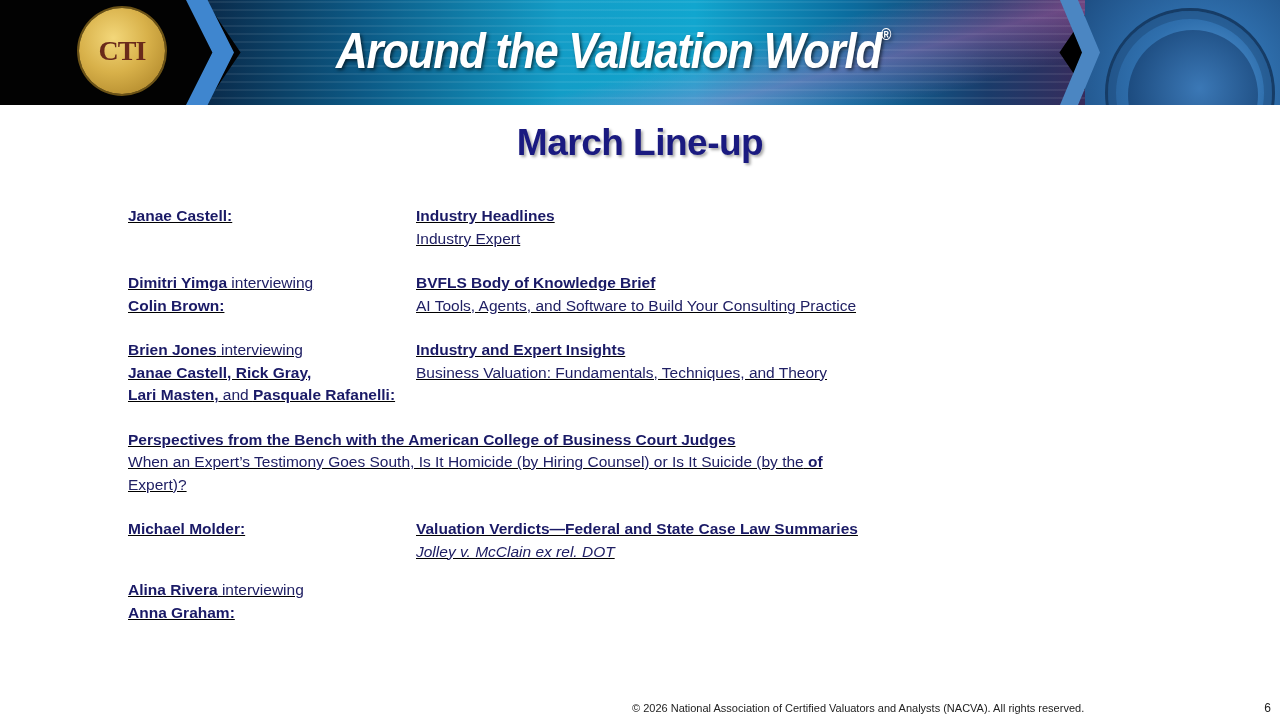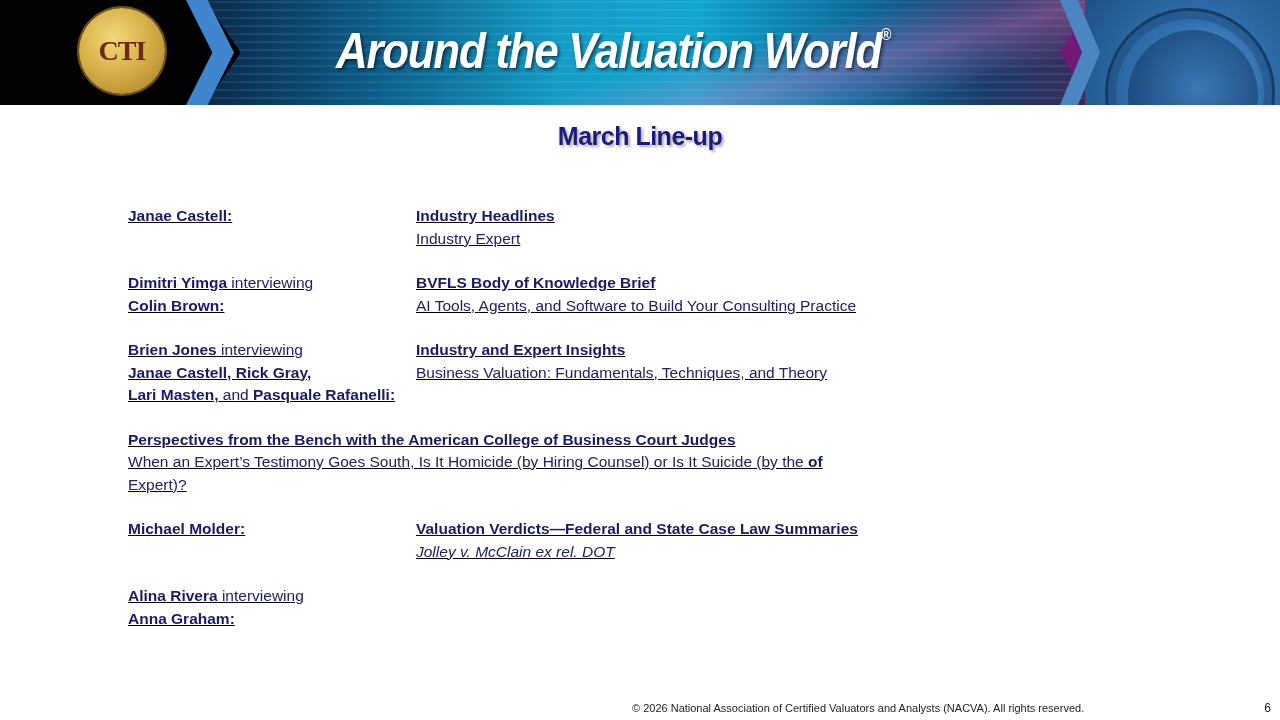--- a/index.html
+++ b/index.html
@@ -1,21 +1,21 @@
 <!DOCTYPE html>
 <html><head>
   <meta charset="utf-8">
   <style>
     * { margin: 0; padding: 0; box-sizing: border-box; }
     html, body { width: 1280px; height: 720px; overflow: hidden; background: #ffffff; }
     body { position: relative; font-family: "Liberation Sans", sans-serif; }
 
     .banner {
       position: absolute; left: 0; top: 0; width: 1280px; height: 105px;
-      background: #701a75;
+      background: #000000;
       overflow: hidden;
     }
     .banner-black { position: absolute; left: 0; top: 0; width: 240px; height: 105px; background: #020202; }
     .banner-mid {
       position: absolute; left: 205px; top: 0; width: 890px; height: 105px;
       background: linear-gradient(90deg, #0a2a4a 0%, #0c5a86 18%, #139dc7 40%, #11a6cf 55%, #0b6ea0 72%, #1a3b6a 88%, #3b2a5a 100%);
       clip-path: polygon(0 0, 100% 0, 96% 50%, 100% 100%, 0 100%, 4% 50%);
     }
     .banner-mid::before {
       content: ""; position: absolute; inset: 0;
@@ -61,21 +61,21 @@
       font-family: "Liberation Sans", sans-serif; font-weight: bold; font-style: italic;
       font-size: 50px; color: #ffffff; letter-spacing: -1.5px;
       transform: scaleX(0.88); transform-origin: left center;
       text-shadow: 2px 2px 4px rgba(0,0,0,0.6);
       white-space: nowrap;
     }
     .reg { font-size: 16px; vertical-align: 28px; font-style: normal; }
 
     .page-title {
       position: absolute; left: 0; width: 1280px; top: 122px; text-align: center;
-      font-family: "Liberation Sans", sans-serif; font-weight: bold; font-size: 25px;
+      font-family: "Liberation Sans", sans-serif; font-weight: bold; font-size: 37px;
       color: #1a1a80; letter-spacing: -0.5px;
       text-shadow: 2px 2px 3px rgba(0,0,0,0.35);
     }
 
     .lineup { position: absolute; left: 128px; top: 205px; width: 1060px; text-decoration: underline; }
     .row { display: flex; font-size: 15.5px; line-height: 22.5px; color: #1f1f6e; }
     .row + .row { margin-top: 22px; }
     .col-left { width: 288px; flex: none; }
     .col-right { flex: 1; }
     .line { white-space: nowrap; }
@@ -160,21 +160,21 @@
   <div class="row">
     <div class="col-left">
       <div class="line"><span class="b">Michael Molder:</span></div>
     </div>
     <div class="col-right">
       <div class="line b">Valuation Verdicts—Federal and State Case Law Summaries</div>
       <div class="line n i">Jolley v. McClain ex rel. DOT</div>
     </div>
   </div>
 
-  <div class="row" style="margin-top:22px;gap:48px;">
+  <div class="row" style="margin-top:16px;gap:48px;">
     <div class="col-left">
       <div class="line"><span class="b">Alina Rivera</span><span class="n"> interviewing</span></div>
       <div class="line"><span class="b">Anna Graham:</span></div>
     </div>
   </div>
 
 </div>
 
 <div class="footer">© 2026 National Association of Certified Valuators and Analysts (NACVA). All rights reserved.</div>
 <div class="page-num">6</div>

